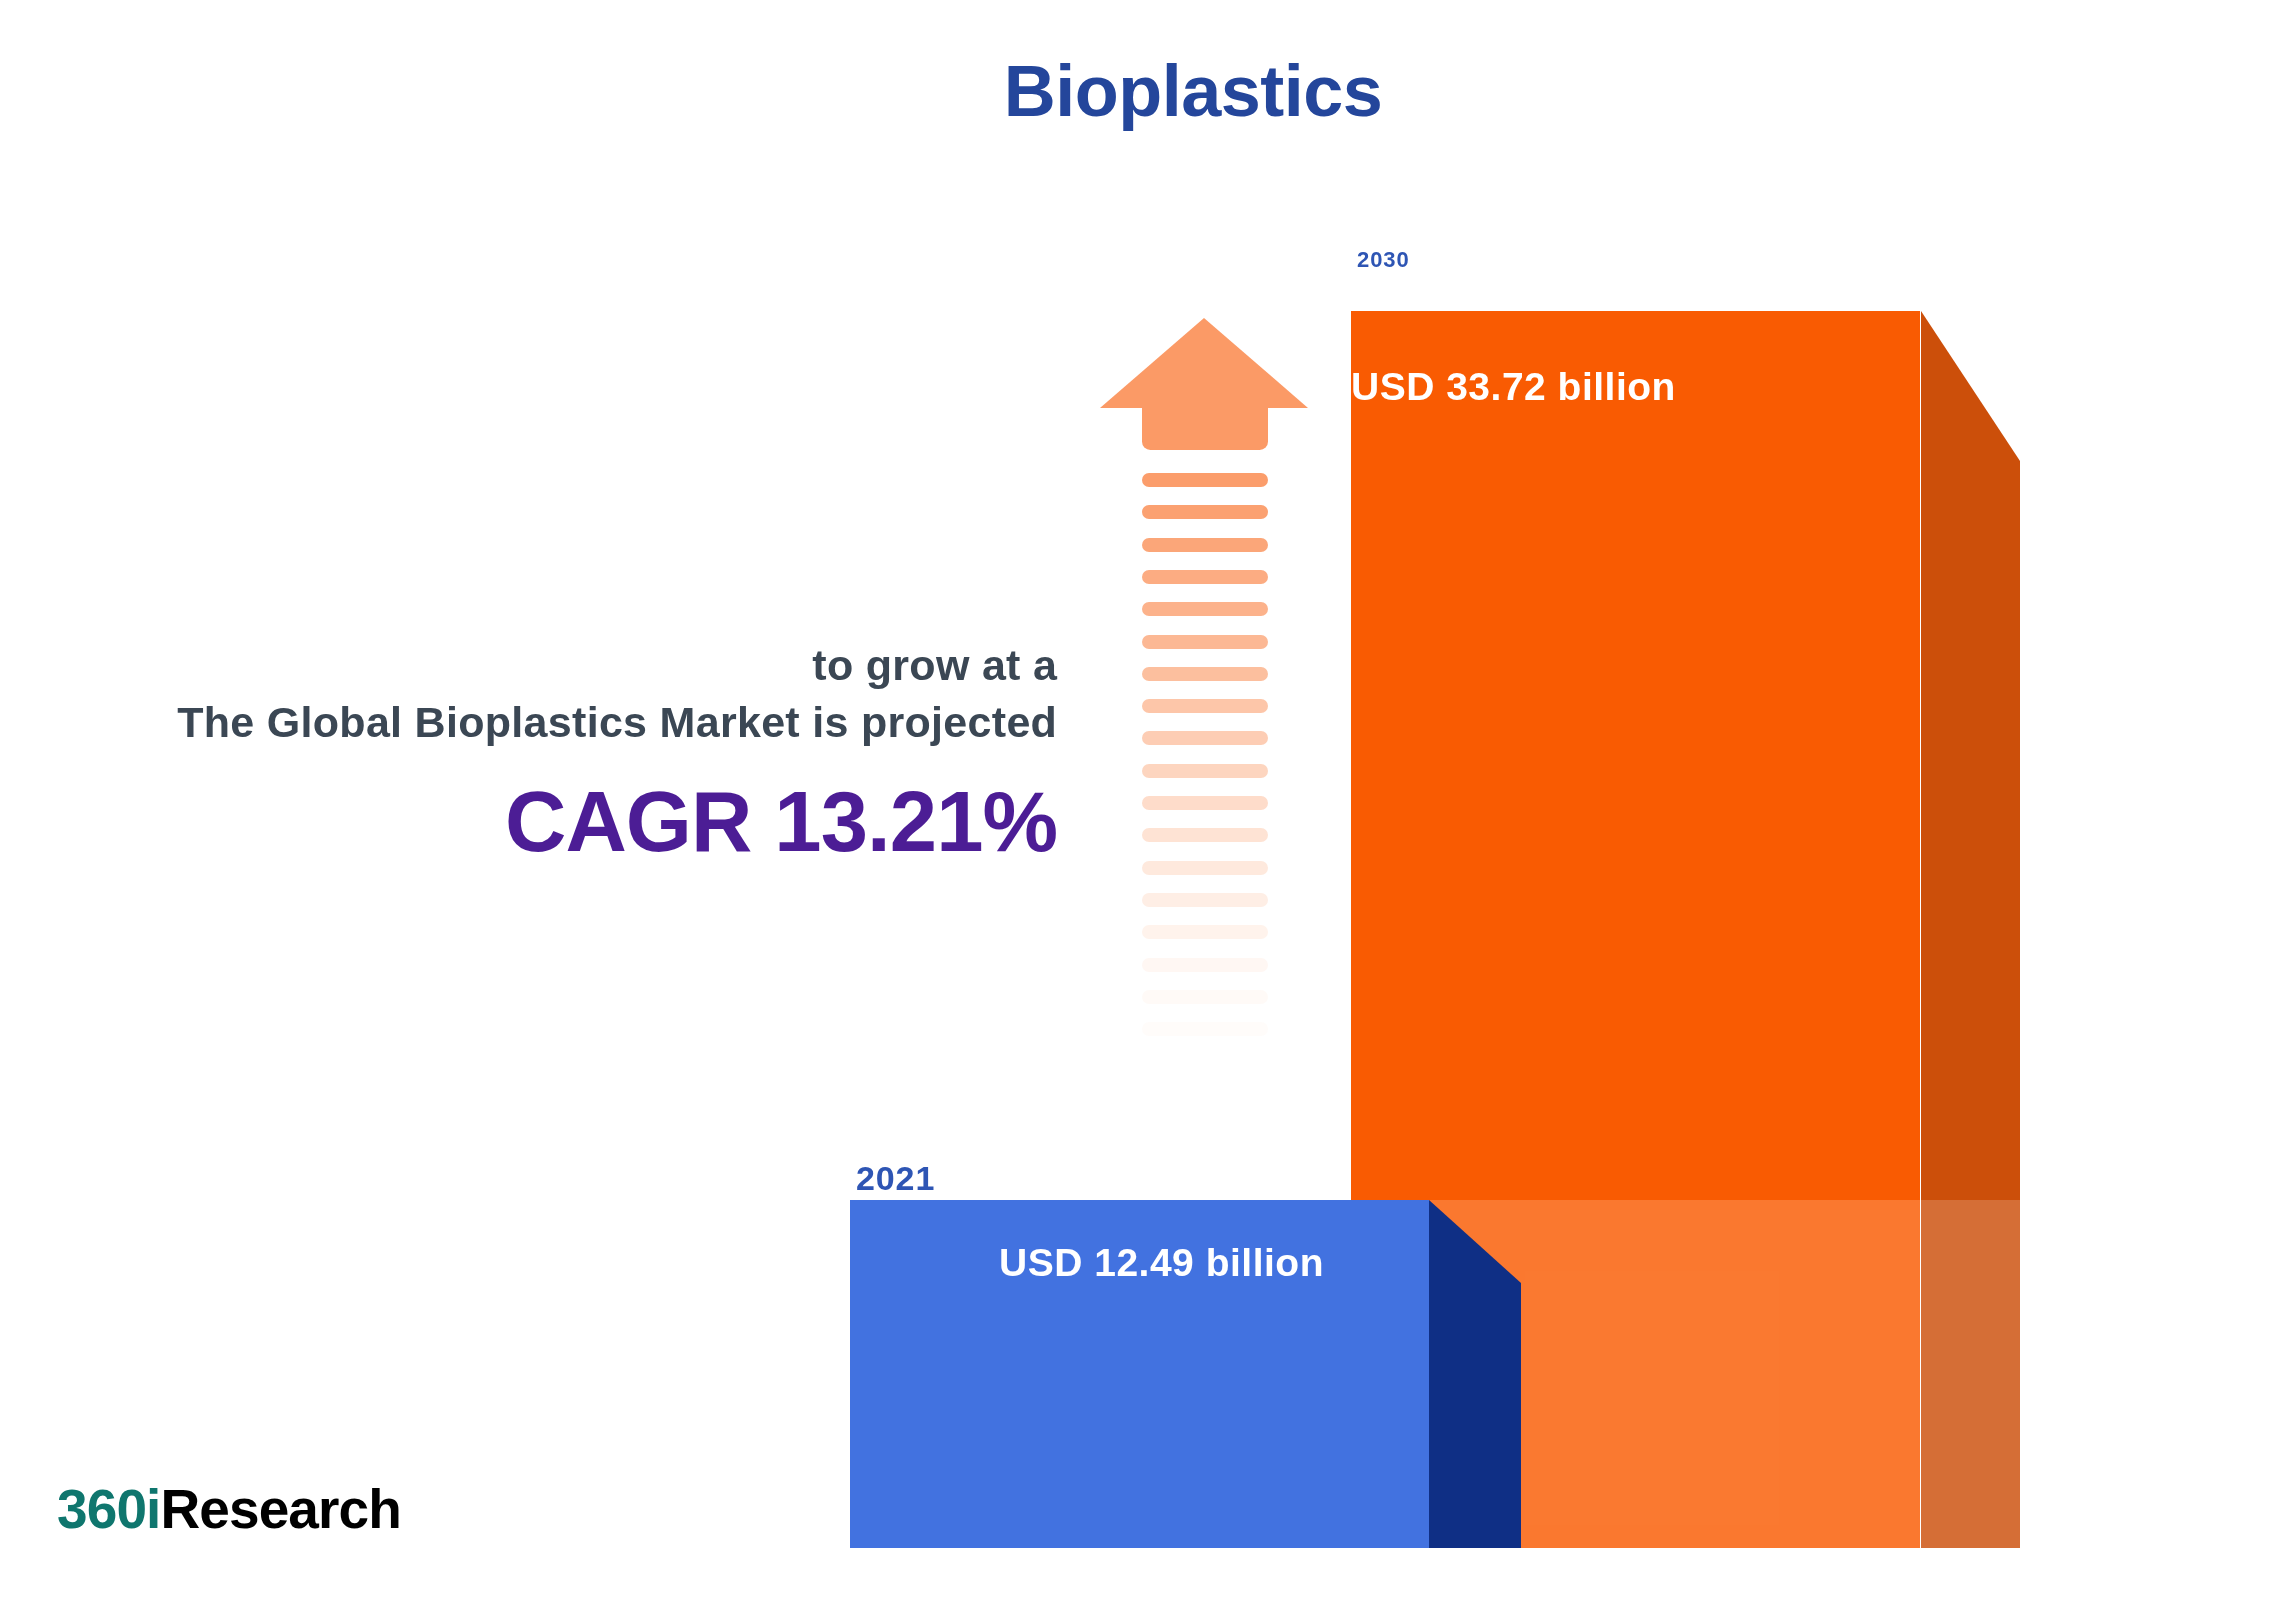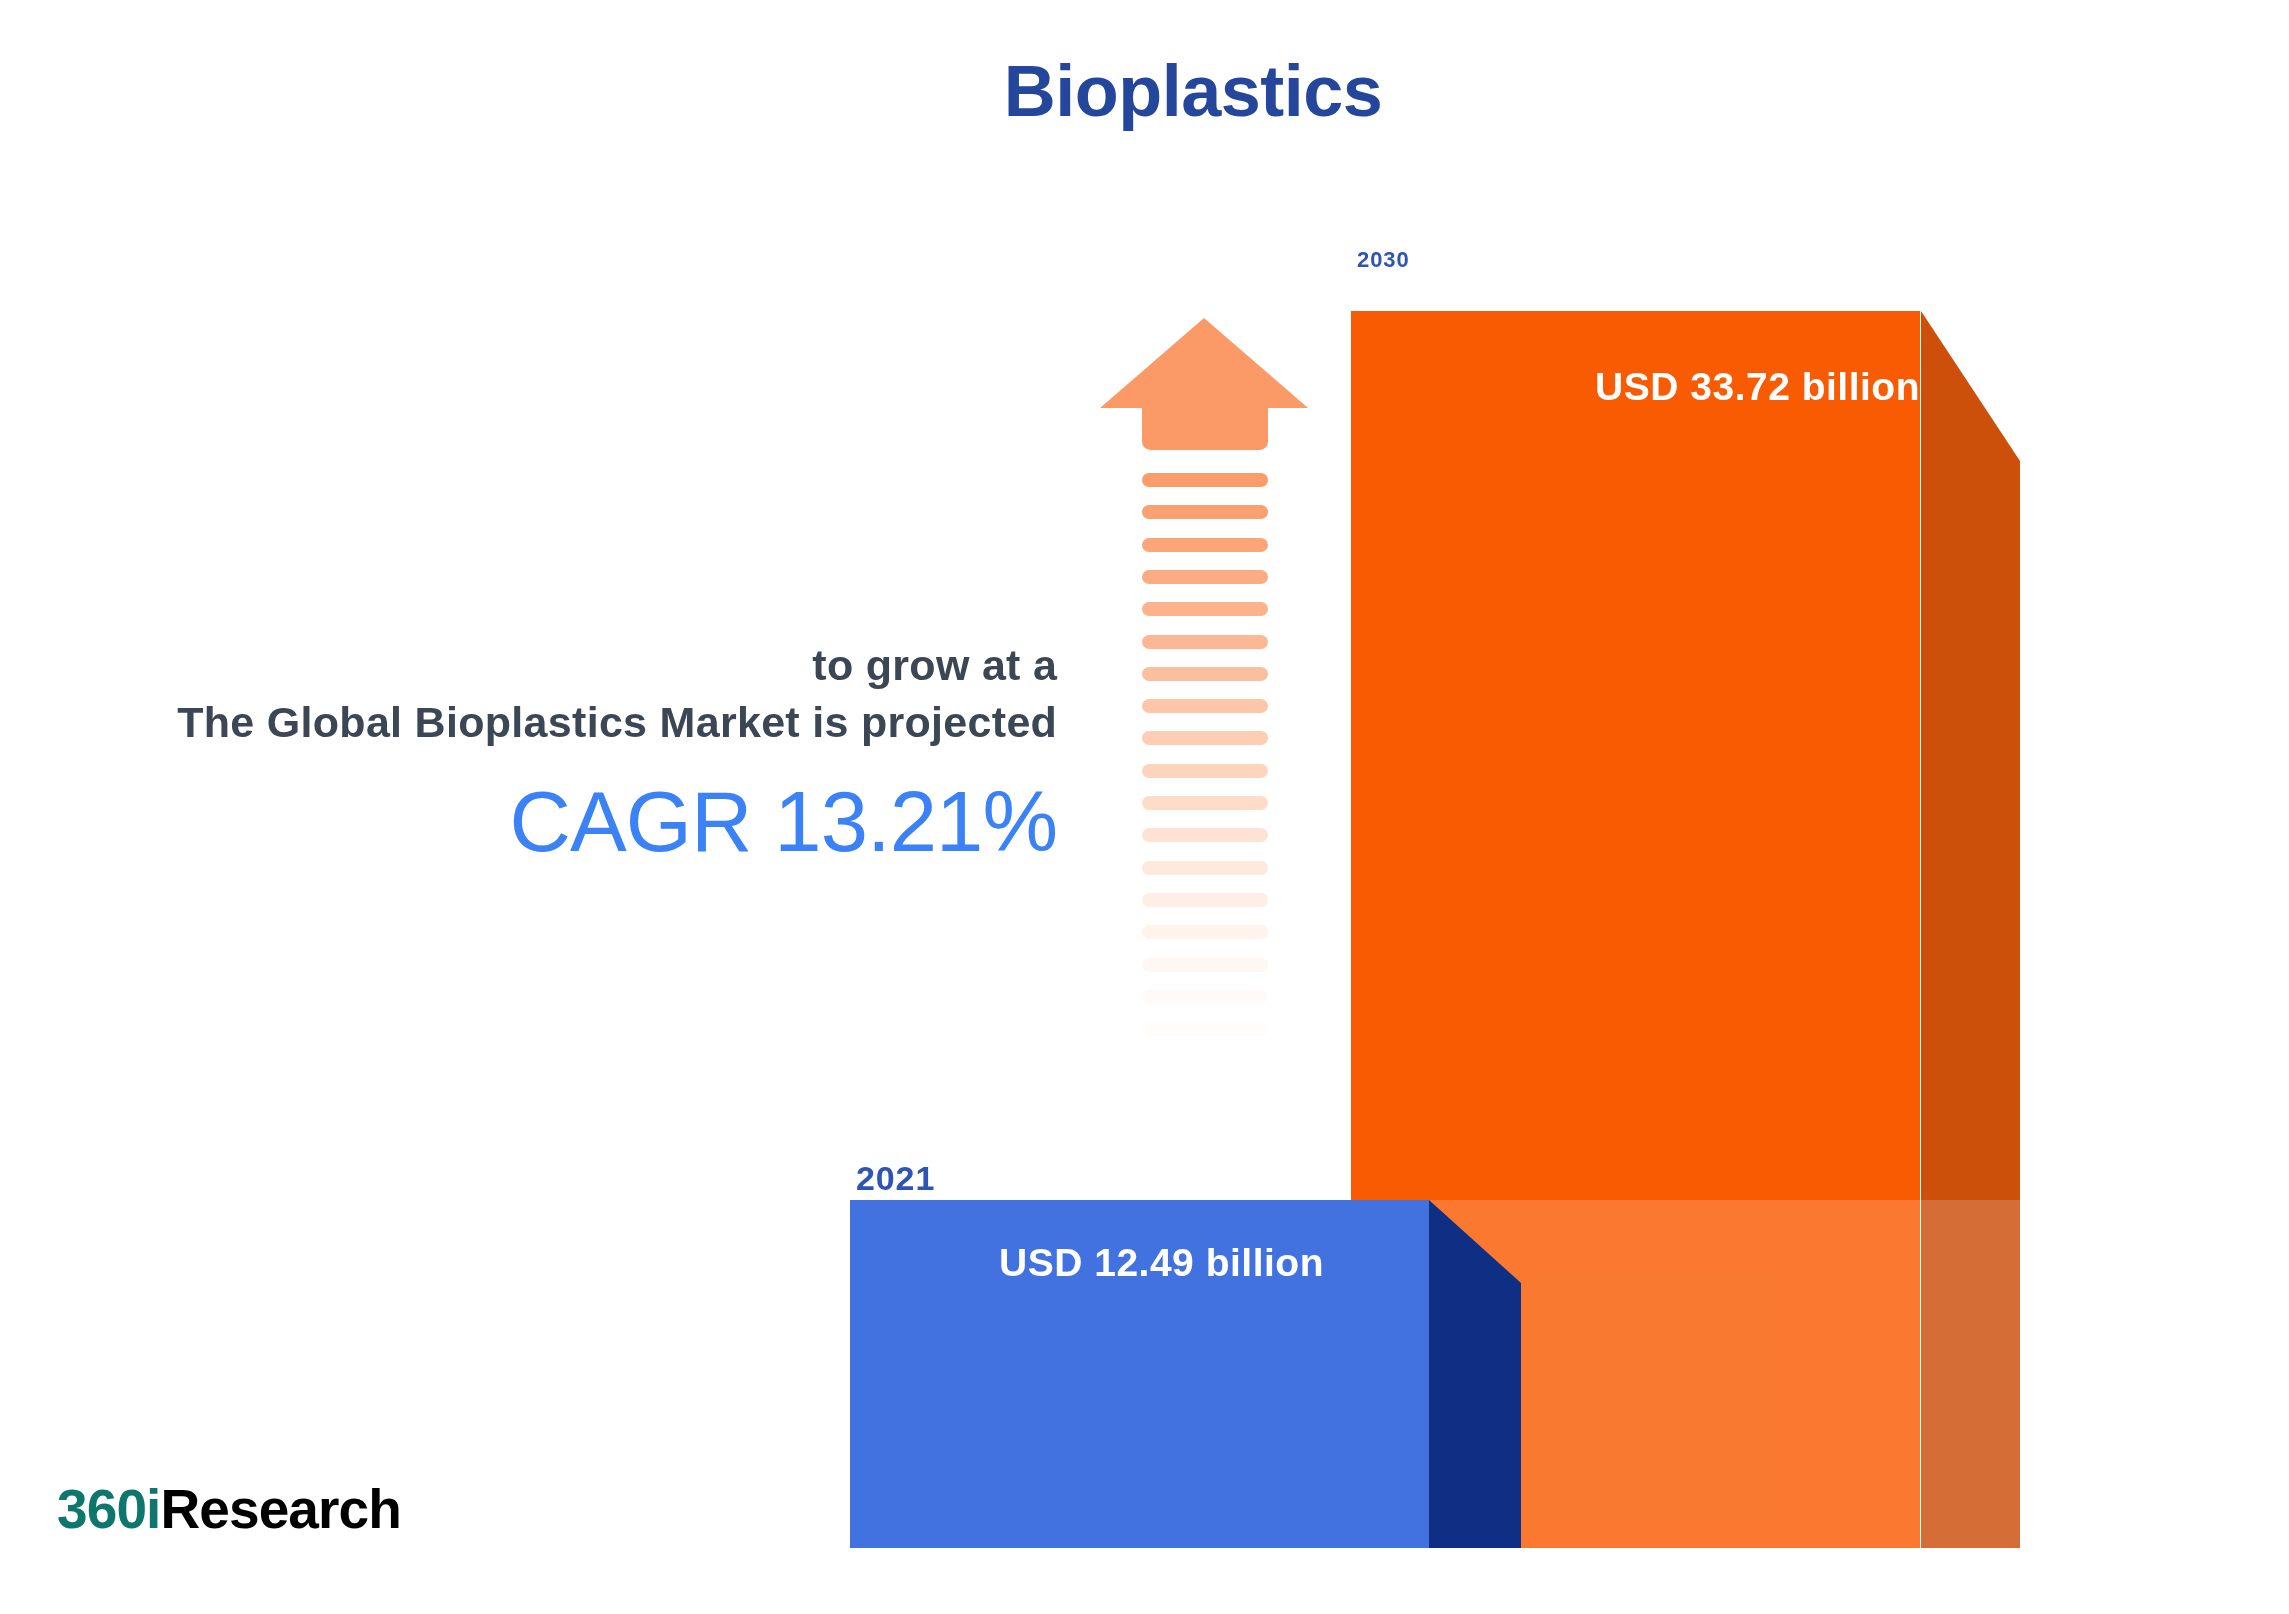--- a/index.html
+++ b/index.html
@@ -34,22 +34,22 @@
   #narrative .line{
     font-size:43px;
     font-weight:600;
     color:#3b4754;
     line-height:1.32;
     letter-spacing:0.3px;
   }
   #cagr{
     margin-top:26px;
     font-size:85px;
-    font-weight:normal;
-    color:#3b82f6;
+    font-weight:bold;
+    color:#4c1d95;
     letter-spacing:-0.9px;
     line-height:1.05;
   }
 
   
   #arrow{position:absolute; left:1100px; top:318px; width:209px; height:748px;}
   #arrow-head{
     position:absolute; left:0; top:0;
     width:0;height:0;
     border-left:104px solid transparent;
@@ -82,21 +82,21 @@
     background:#f95b02;
   }
   #orange-side{
     position:absolute; left:1921px; top:311px;
     width:99px; height:1237px;
     background:#cc4f0a;
     clip-path:polygon(0 0, 100% 150px, 100% 100%, 0 100%);
   }
   #orange-value{
     position:absolute; left:1351px; top:365px;
-    width:569px; text-align:right;
+    width:569px; text-align:left;
     font-size:39px;font-weight:bold;color:#ffffff;letter-spacing:0.5px;
   }
 
   
   #orange-overlay-front{
     position:absolute; left:1351px; top:1200px;
     width:569px; height:348px;
     background:rgba(255,255,255,0.18);
   }
   #orange-overlay-side{

